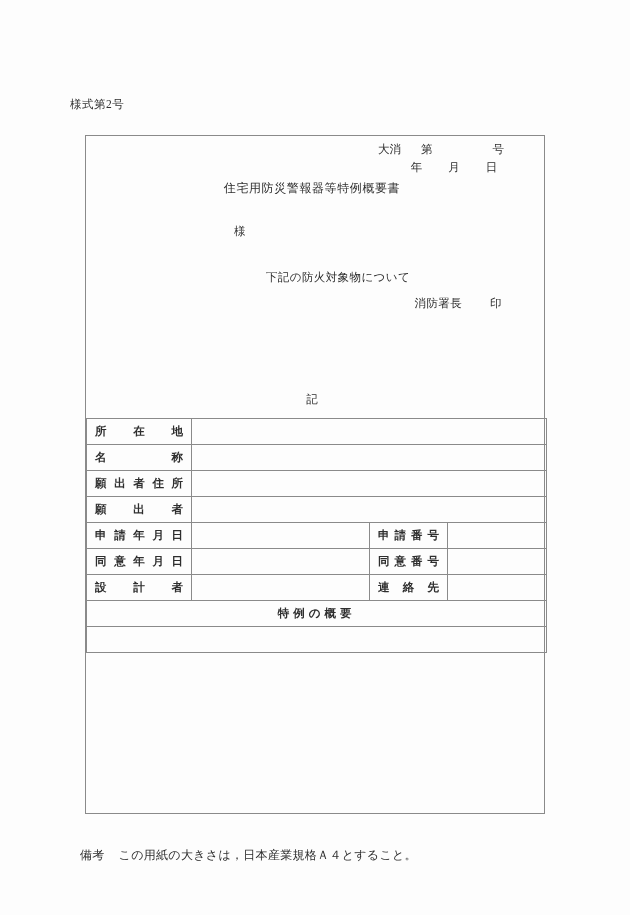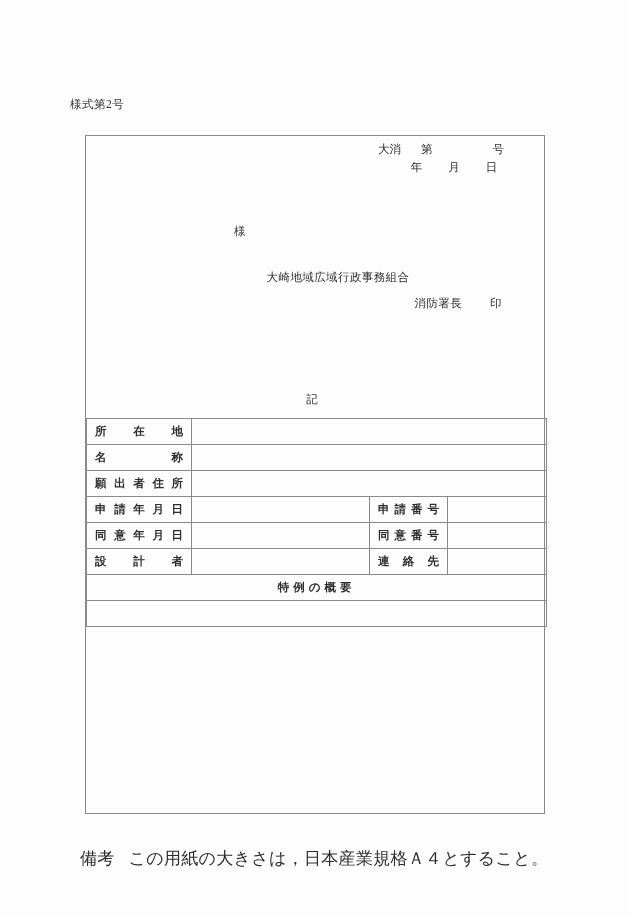--- a/index.html
+++ b/index.html
@@ -165,44 +165,45 @@
   col.c1 { width: 105px; }
   col.c2 { width: 178px; }
   col.c3 { width: 78px; }
   col.c4 { width: 99px; }
 
   
   .note {
     position: absolute;
     left: 80px;
     top: 847px;
-    font-size: 17px;
+    font-size: 12px;
     letter-spacing: 0.3px;
     white-space: nowrap;
   }
   .note-gap { display: inline-block; width: 14px; }
 </style>
 </head>
 <body>
 
 <div class="form-no">様式第2号</div>
 
 <div class="frame">
 
   <div class="upper">
 
     <div class="doc-number-block">
       <span class="doc-number-line1"><span>大消</span><span class="sp-nar"></span><span>第</span><span class="sp-wide"></span><span class="sp-wide"></span><span>号</span></span>
       <span class="doc-number-line2"><span>年</span><span class="sp-mid"></span><span>月</span><span class="sp-mid"></span><span>日</span></span>
     </div>
 
+    <div class="doc-title">住宅用防災警報器等特例概要書</div>
 
     <div class="addressee">様</div>
 
-    <div class="issuer-org">大崎地域広域行政事務組合</div>
+    <div class="issuer-org">下記の防火対象物について</div>
 
     <div class="issuer-title"><span>消防署長</span><span class="seal">印</span></div>
 
 
     <div class="ki-mark">記</div>
   </div>
 
   <table class="form-table">
     <colgroup>
       <col class="c1">
@@ -222,20 +223,26 @@
             <span>名称</span>
           </td>
         <td class="value" colspan="3"></td>
       </tr>
       <tr>
         <td class="label">
             <span>願出者住所</span>
           </td>
         <td class="value" colspan="3"></td>
       </tr>
+      <tr>
+        <td class="label">
+            <span>願出者</span>
+          </td>
+        <td class="value" colspan="3"></td>
+      </tr>
 
       <tr>
         <td class="label">
             <span>申請年月日</span>
           </td>
         <td class="value"></td>
         <td class="label">
             <span>申請番号</span>
           </td>
         <td class="value"></td>

